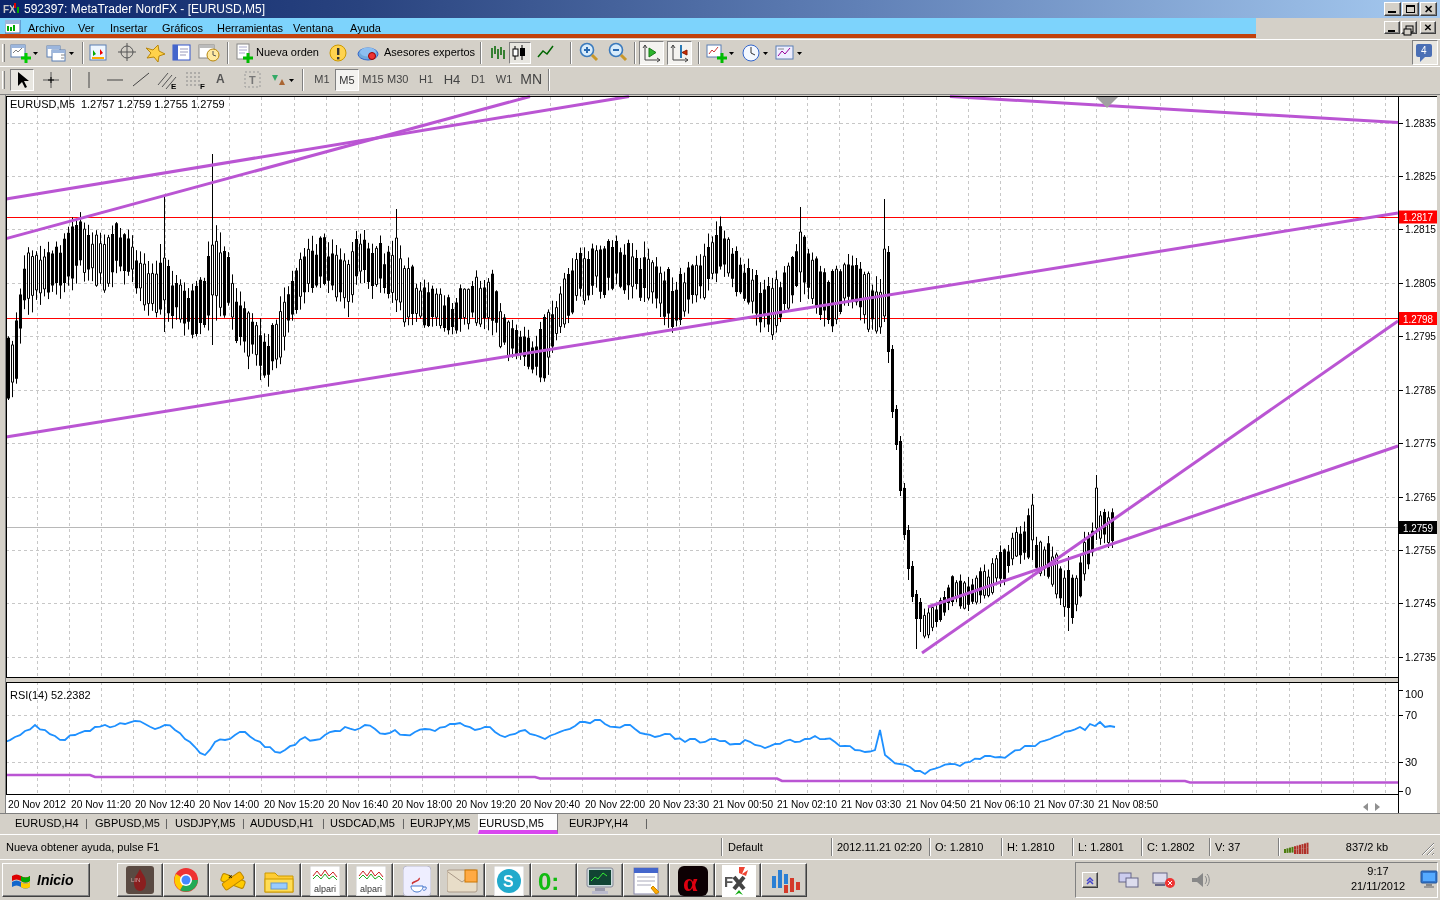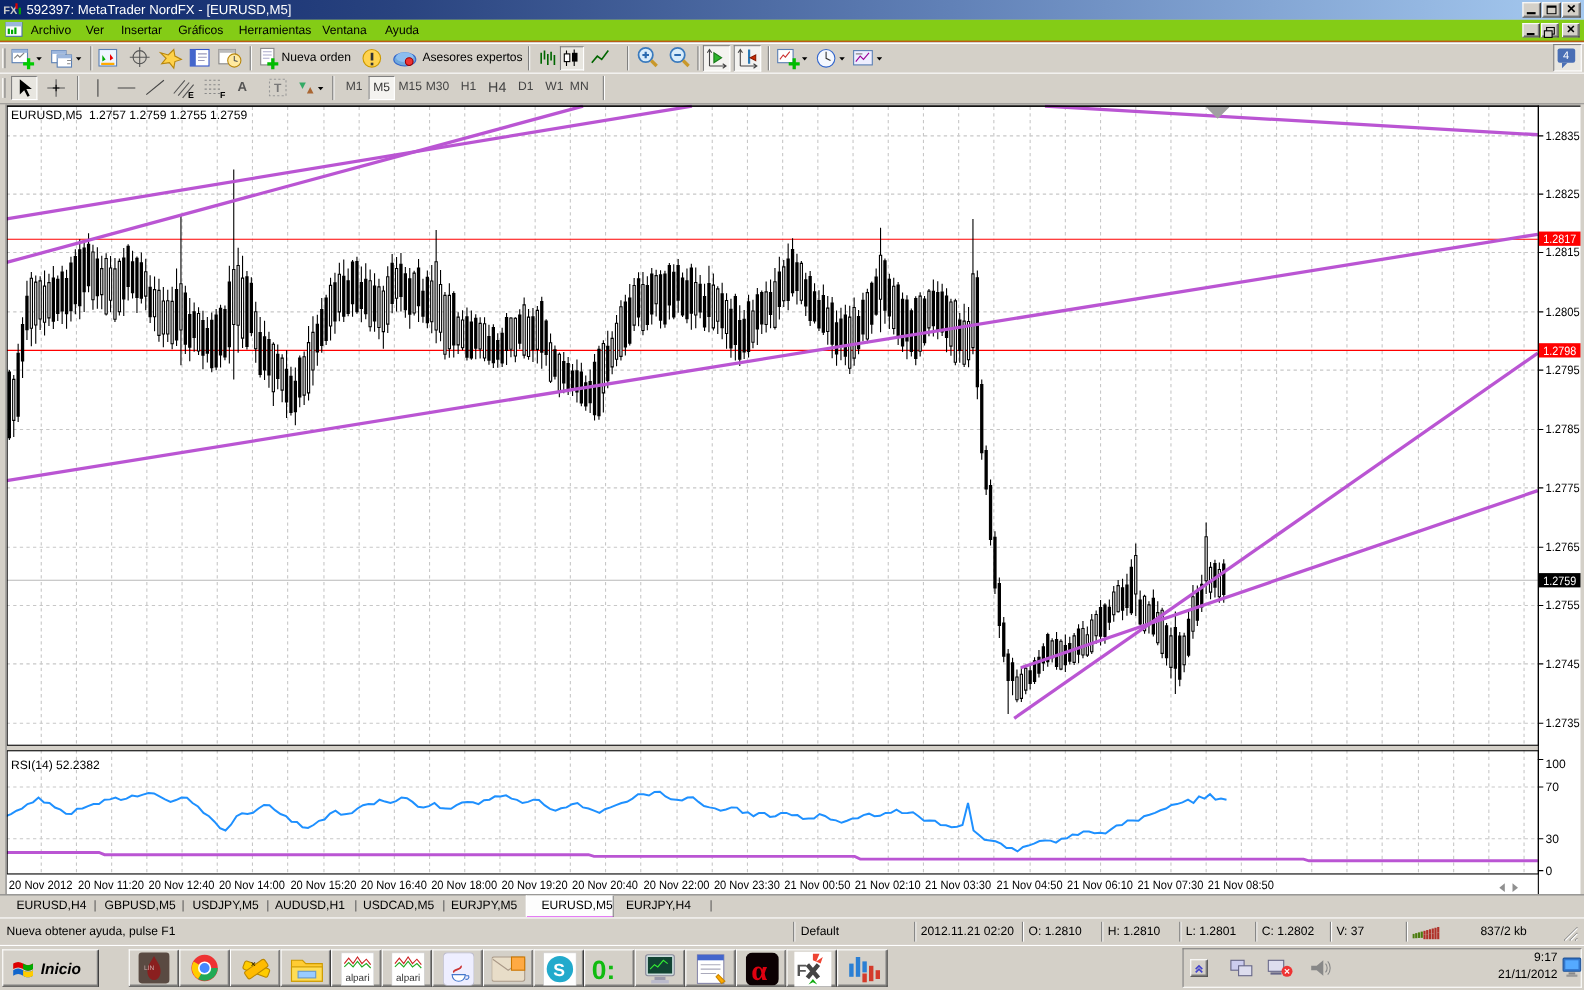--- a/index.html
+++ b/index.html
@@ -19,21 +19,21 @@
  <div class="abs" style="left:24px;top:2px;font-size:12px;font-weight:normal;color:#fff">592397: MetaTrader NordFX - [EURUSD,M5]</div>
  <div class="abs btn3d" style="left:1384px;top:2px;width:17px;height:14px">
       <div class="abs" style="left:3px;top:8px;width:8px;height:2px;background:#000"></div>
     </div>
  <div class="abs btn3d" style="left:1402px;top:2px;width:17px;height:14px">
       <div class="abs" style="left:3px;top:2px;width:9px;height:8px;border:1px solid #000;border-top-width:2px"></div>
     </div>
  <div class="abs btn3d" style="left:1420px;top:2px;width:17px;height:14px;font-size:11px;font-weight:bold;text-align:center;line-height:12px">✕</div>
 </div>
 
-<div class="abs" style="left:0;top:18px;width:1440px;height:20px;background:#84cc16;border-bottom:1px solid #c2410c">
+<div class="abs" style="left:0;top:18px;width:1256px;height:20px;background:#7dd3fc;border-bottom:4px solid #c2410c">
  <svg class="abs" style="left:5px;top:2px" width="18" height="15">
       <rect x="0" y="0" width="15" height="13" fill="#fff" stroke="#4a6da8"></rect>
       <rect x="0" y="0" width="15" height="4" fill="#9cb6dd"></rect>
       <rect x="2" y="6" width="2" height="5" fill="#0a0"></rect>
       <rect x="5" y="7" width="2" height="4" fill="#0a0"></rect>
       <rect x="8" y="5" width="2" height="6" fill="#0a0"></rect>
     </svg>
  <div class="tb" style="left:28px;top:4px">Archivo</div>
  <div class="tb" style="left:78px;top:4px">Ver</div>
  <div class="tb" style="left:110px;top:4px">Insertar</div>
@@ -228,21 +228,21 @@
       </svg></div>
     <div class="sep" style="left:302px;top:2px;height:22px"></div>
     <div class="abs" style="left:310px;top:2px;width:24px;height:22px;text-align:center;font-size:11px;line-height:21px;color:#444">M1</div>
     <div class="abs sunk" style="left:335px;top:2px;width:24px;height:22px;text-align:center;font-size:11px;line-height:21px;color:#333;background:#f4f3f0">M5</div>
     <div class="abs" style="left:361px;top:2px;width:24px;height:22px;text-align:center;font-size:11px;line-height:21px;color:#444">M15</div>
     <div class="abs" style="left:387px;top:2px;width:24px;height:22px;text-align:left;font-size:11px;line-height:21px;color:#444">M30</div>
     <div class="abs" style="left:414px;top:2px;width:24px;height:22px;text-align:center;font-size:11px;line-height:21px;color:#444">H1</div>
     <div class="abs" style="left:440px;top:2px;width:24px;height:22px;text-align:center;font-size:13px;line-height:21px;color:#444">H4</div>
     <div class="abs" style="left:466px;top:2px;width:24px;height:22px;text-align:center;font-size:11px;line-height:21px;color:#444">D1</div>
     <div class="abs" style="left:492px;top:2px;width:24px;height:22px;text-align:center;font-size:11px;line-height:21px;color:#444">W1</div>
-    <div class="abs" style="left:518px;top:2px;width:24px;height:22px;text-align:left;font-size:11px;line-height:21px;color:#444">MN</div>
+    <div class="abs" style="left:518px;top:2px;width:24px;height:22px;text-align:right;font-size:14px;line-height:21px;color:#444">MN</div>
     <div class="sep" style="left:548px;top:2px;height:22px"></div>
 </div>
 
 <div class="abs" style="left:0;top:93px;width:1440px;height:2px;background:#d4d0c8;border-bottom:1px solid #808080"></div>
 <svg width="1440" height="720" style="position:absolute;left:0;top:95px">
 <rect x="0" y="0" width="1440" height="720" fill="#d4d0c8"></rect>
 <rect x="6" y="1" width="1431" height="717" fill="#fff"></rect>
 <rect x="6" y="583" width="1392" height="4" fill="#d4d0c8"></rect>
 <g stroke="#c7c7c7" stroke-width="1" fill="none" stroke-dasharray="3,3">
 <path d="M37.5 2V582M37.5 587V699M69.5 2V582M69.5 587V699M101.5 2V582M101.5 587V699M133.5 2V582M133.5 587V699M165.5 2V582M165.5 587V699M197.5 2V582M197.5 587V699M229.5 2V582M229.5 587V699M261.5 2V582M261.5 587V699M294.5 2V582M294.5 587V699M326.5 2V582M326.5 587V699M358.5 2V582M358.5 587V699M390.5 2V582M390.5 587V699M422.5 2V582M422.5 587V699M454.5 2V582M454.5 587V699M486.5 2V582M486.5 587V699M518.5 2V582M518.5 587V699M550.5 2V582M550.5 587V699M582.5 2V582M582.5 587V699M615.5 2V582M615.5 587V699M647.5 2V582M647.5 587V699M679.5 2V582M679.5 587V699M711.5 2V582M711.5 587V699M743.5 2V582M743.5 587V699M775.5 2V582M775.5 587V699M807.5 2V582M807.5 587V699M839.5 2V582M839.5 587V699M871.5 2V582M871.5 587V699M903.5 2V582M903.5 587V699M936.5 2V582M936.5 587V699M968.5 2V582M968.5 587V699M1000.5 2V582M1000.5 587V699M1032.5 2V582M1032.5 587V699M1064.5 2V582M1064.5 587V699M1096.5 2V582M1096.5 587V699M1128.5 2V582M1128.5 587V699M1160.5 2V582M1160.5 587V699M1192.5 2V582M1192.5 587V699M1224.5 2V582M1224.5 587V699M1256.5 2V582M1256.5 587V699M1289.5 2V582M1289.5 587V699M1321.5 2V582M1321.5 587V699M1353.5 2V582M1353.5 587V699M1385.5 2V582M1385.5 587V699"></path>
@@ -326,21 +326,21 @@
 <div class="abs" style="left:0;top:95px;width:6px;height:720px;background:#d4d0c8;border-right:1px solid #808080"></div>
 <div class="abs" style="left:1437px;top:95px;width:3px;height:720px;background:#d4d0c8"></div>
 
 <div class="abs" style="left:0;top:813px;width:1440px;height:21px;background:#d4d0c8;border-top:1px solid #808080;font-size:11px">
  <div class="abs" style="left:15px;top:3px">EURUSD,H4</div>
     <div class="abs" style="left:95px;top:3px">GBPUSD,M5</div>
     <div class="abs" style="left:175px;top:3px">USDJPY,M5</div>
     <div class="abs" style="left:250px;top:3px">AUDUSD,H1</div>
     <div class="abs" style="left:330px;top:3px">USDCAD,M5</div>
     <div class="abs" style="left:410px;top:3px">EURJPY,M5</div>
-    <div class="abs" style="left:478px;top:0;width:80px;height:20px;background:#fdfdfd;border-left:1px solid #fff;border-right:1px solid #808080;border-bottom:1px solid #d946ef;text-align:right;line-height:19px">EURUSD,M5</div>
+    <div class="abs" style="left:478px;top:0;width:80px;height:20px;background:#fdfdfd;border-left:1px solid #fff;border-right:1px solid #808080;border-bottom:4px solid #d946ef;text-align:left;line-height:19px">EURUSD,M5</div>
     <div class="abs" style="left:569px;top:3px">EURJPY,H4</div>
     <div class="abs" style="left:85px;top:3px;color:#555">|</div>
     <div class="abs" style="left:165px;top:3px;color:#555">|</div>
     <div class="abs" style="left:242px;top:3px;color:#555">|</div>
     <div class="abs" style="left:322px;top:3px;color:#555">|</div>
     <div class="abs" style="left:402px;top:3px;color:#555">|</div>
     <div class="abs" style="left:645px;top:3px;color:#555">|</div>
 </div>
 
 <div class="abs" style="left:0;top:834px;width:1440px;height:25px;background:#d4d0c8;border-top:1px solid #fff;font-size:11px">
@@ -532,19 +532,19 @@
     <svg class="abs" style="left:1152px;top:11px" width="24" height="18">
       <rect x="1" y="2" width="14" height="10" fill="#dde" stroke="#668"></rect>
       <rect x="3" y="13" width="10" height="2" fill="#668"></rect>
       <circle cx="18" cy="12" r="5" fill="#e33"></circle>
       <path d="M16 10l4 4M20 10l-4 4" stroke="#fff"></path>
     </svg>
     <svg class="abs" style="left:1190px;top:10px" width="22" height="20">
       <polygon points="2,8 7,8 13,3 13,17 7,12 2,12" fill="#888"></polygon>
       <path d="M15 6c2 2 2 6 0 8M17 4c3 3 3 9 0 12" stroke="#888" fill="none"></path>
     </svg>
-    <div class="abs" style="left:1340px;top:4px;width:76px;text-align:right;font-size:11px;line-height:15px">9:17<br>21/11/2012</div>
+    <div class="abs" style="left:1340px;top:4px;width:76px;text-align:center;font-size:11px;line-height:15px">9:17<br>21/11/2012</div>
     <svg class="abs" style="left:1420px;top:10px" width="18" height="20">
       <rect x="1" y="1" width="16" height="12" rx="1" fill="#37c" stroke="#259"></rect>
       <rect x="3" y="3" width="12" height="8" fill="#5af"></rect>
       <rect x="6" y="14" width="6" height="2" fill="#888"></rect>
       <rect x="4" y="16" width="10" height="2" fill="#999"></rect>
     </svg>
 </div>
 </body></html>

